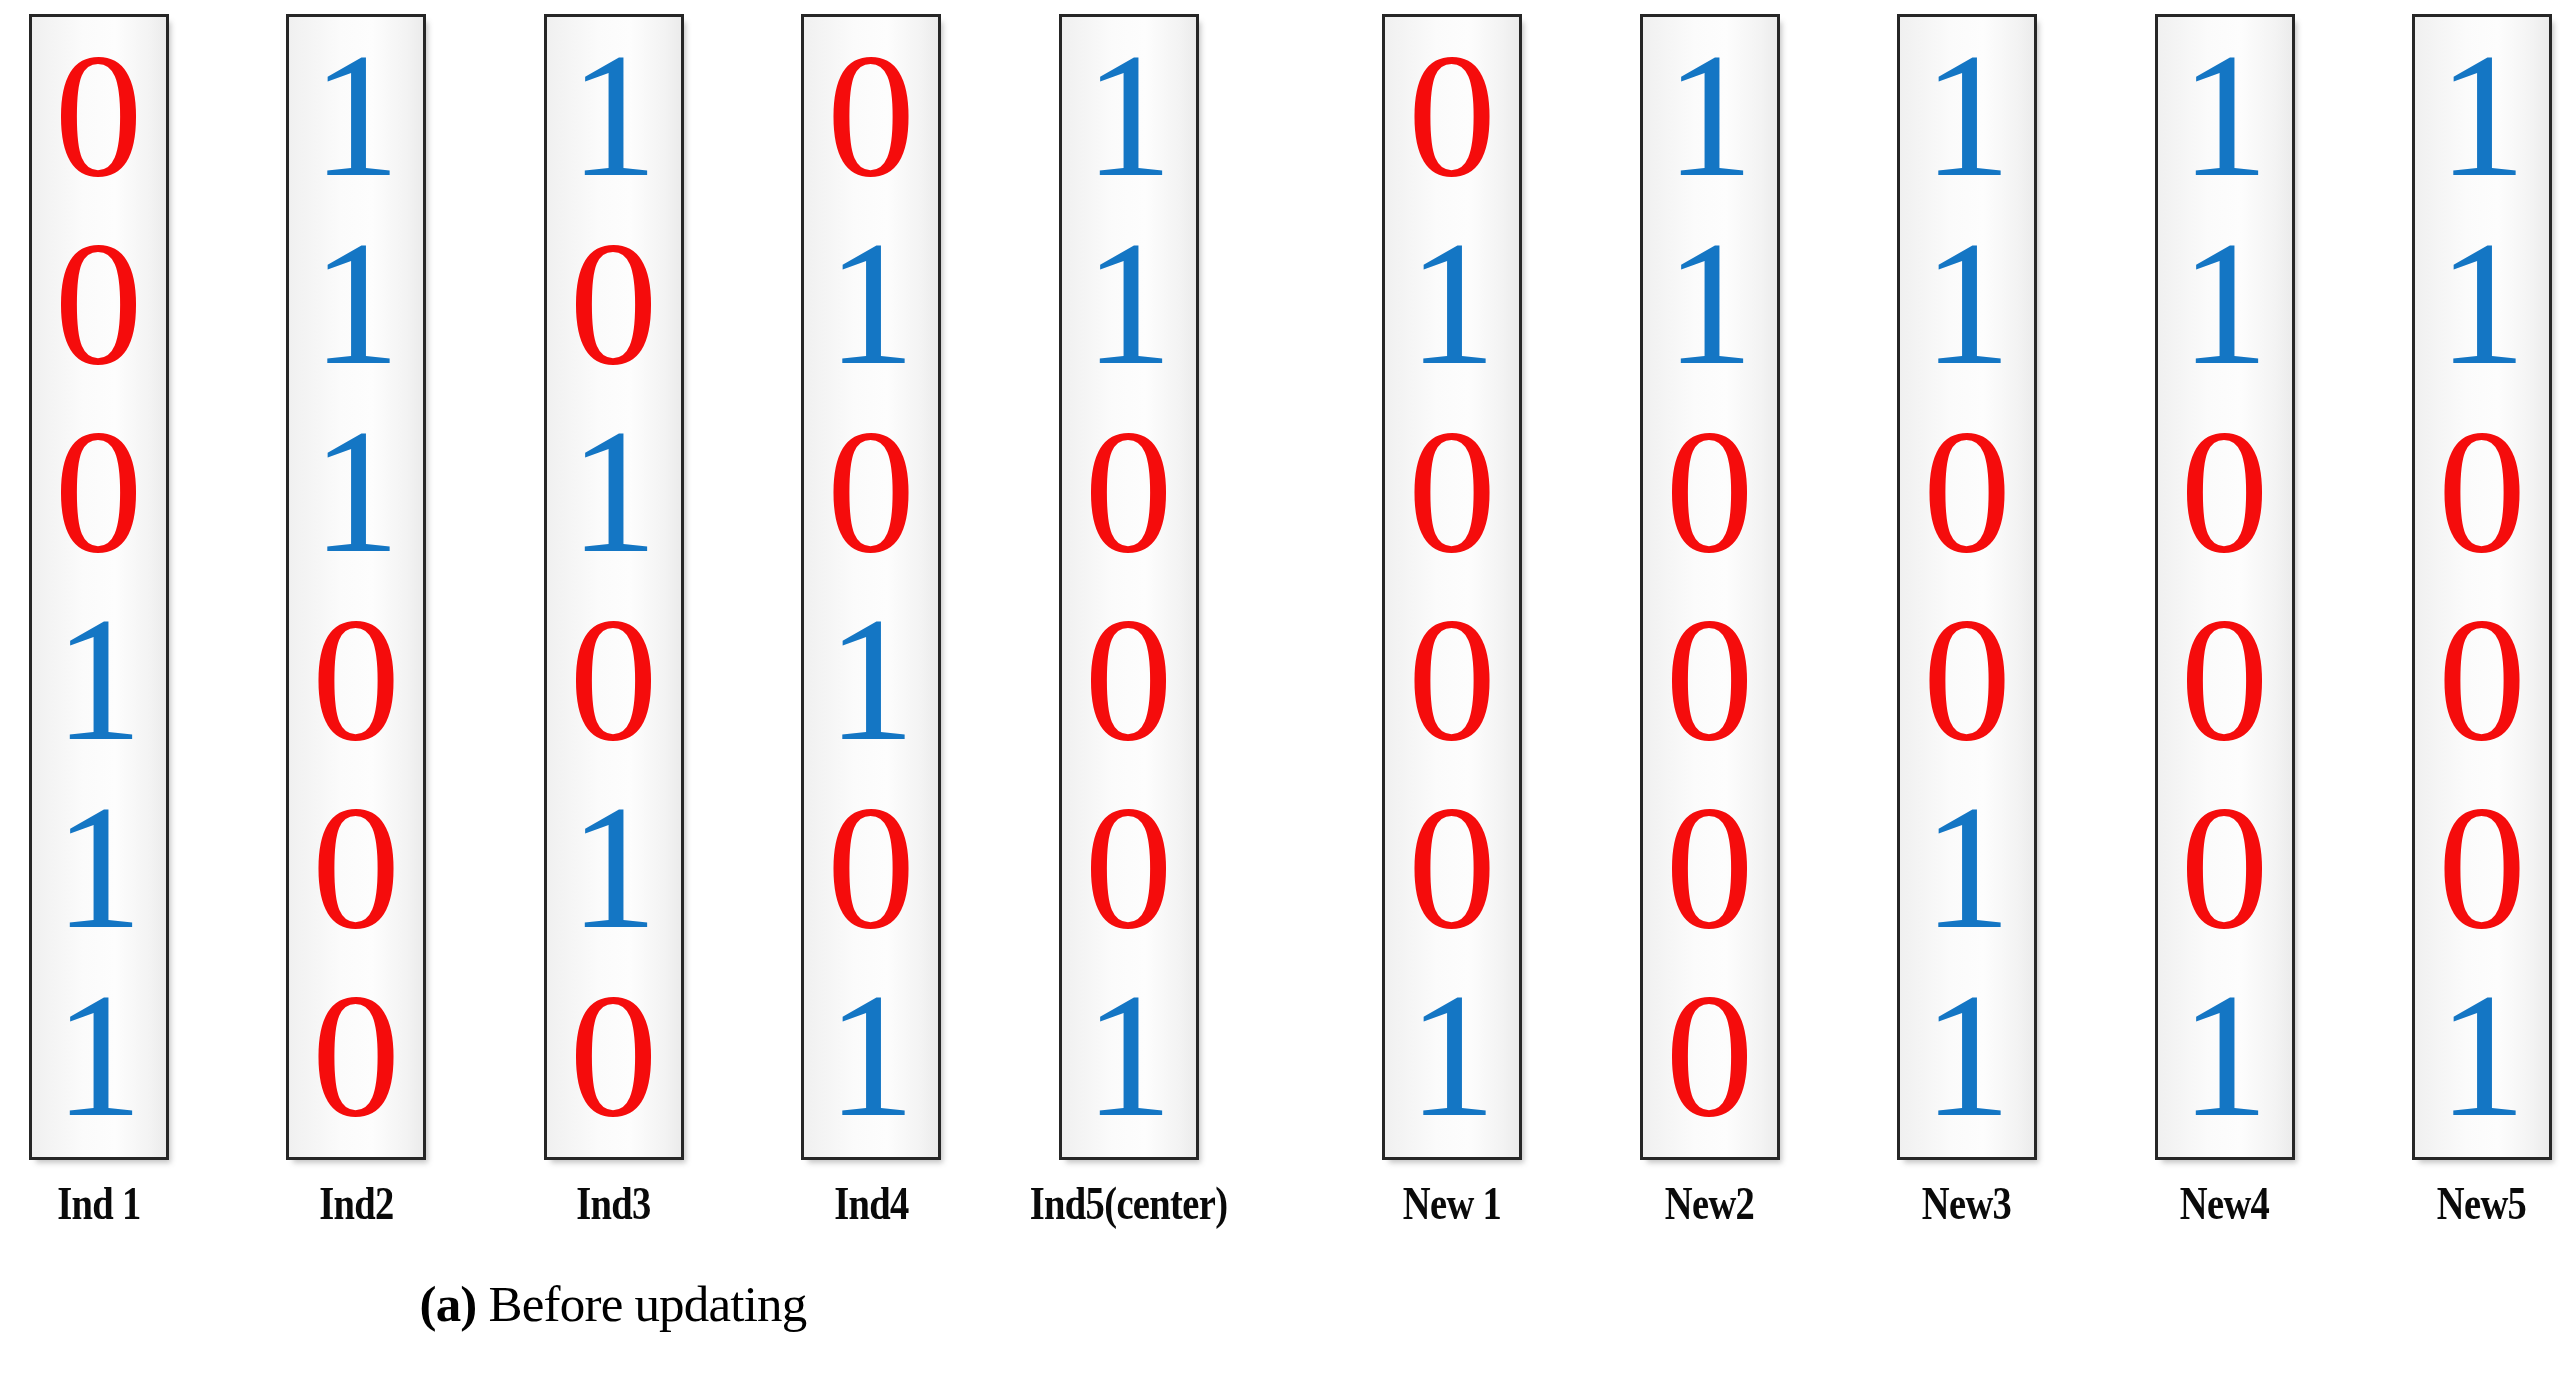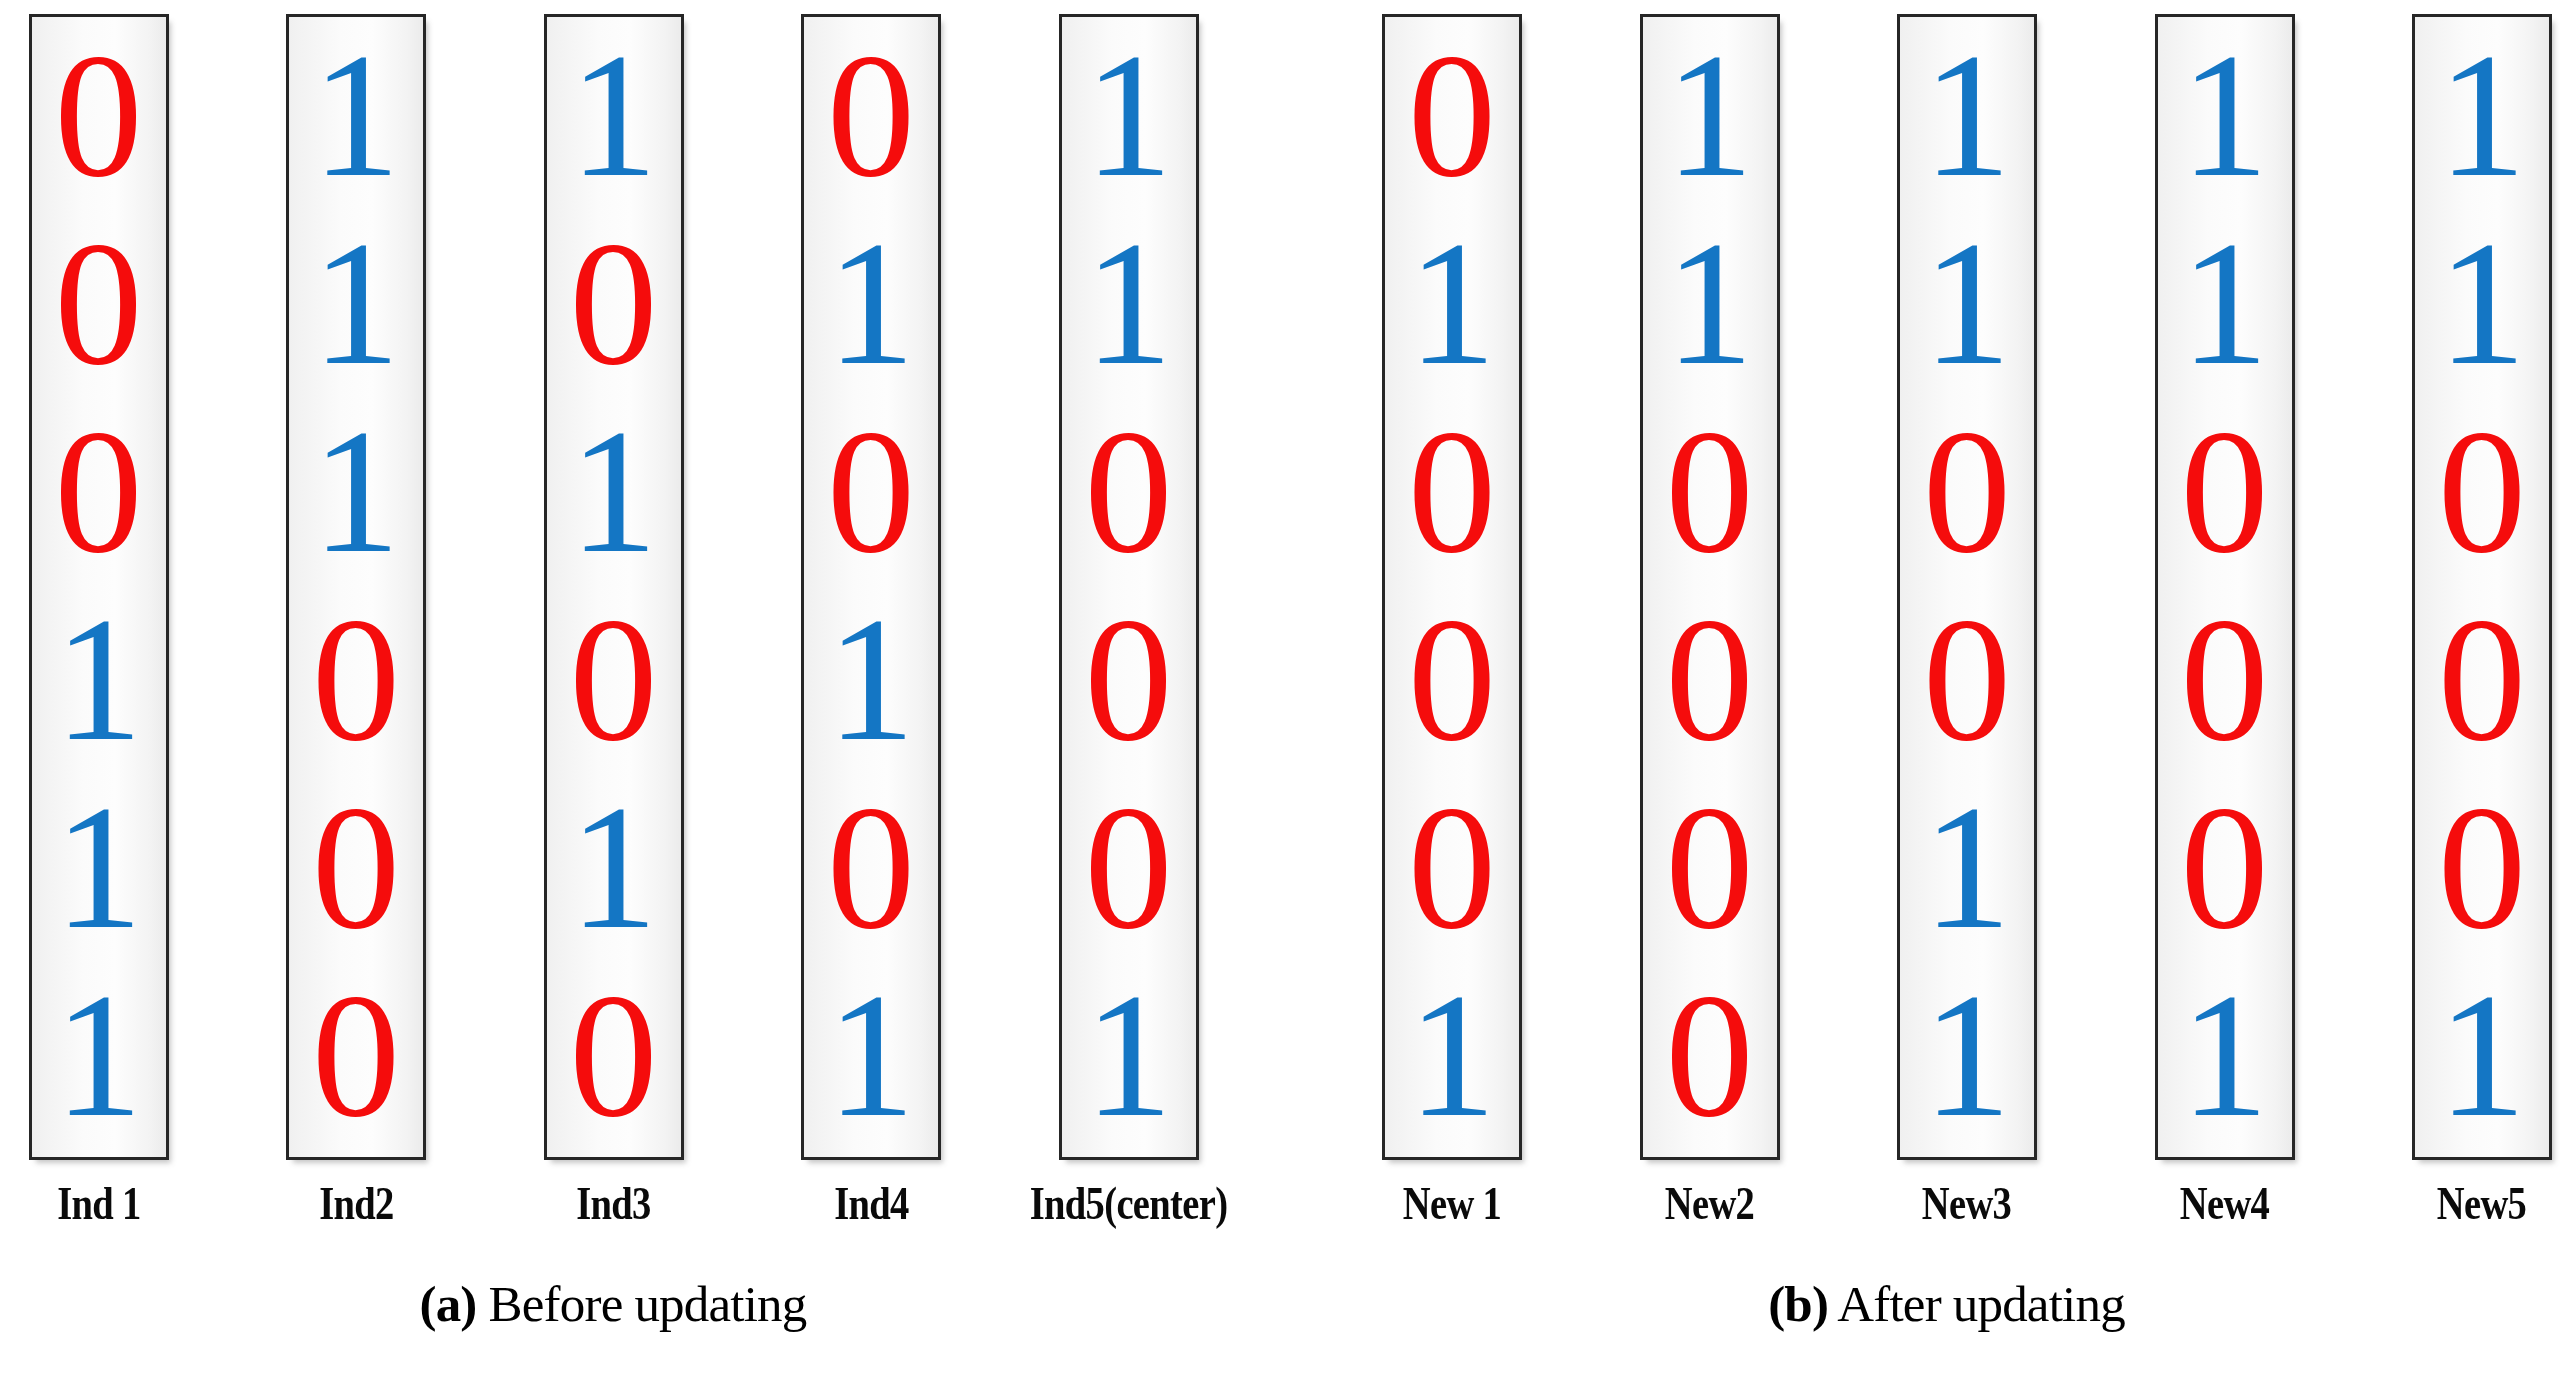--- a/index.html
+++ b/index.html
@@ -226,19 +226,16 @@
             <div class="cell v1">1</div>
             <div class="cell v1">1</div>
             <div class="cell v0">0</div>
             <div class="cell v0">0</div>
             <div class="cell v0">0</div>
             <div class="cell v1">1</div>
           </div>
           <div class="column-label">New5</div>
         </div>
       </div>
-    <div class="panel-caption">
-      <span class="cap-letter">(b)</span><span class="cap-text"> After updating</span>
-    </div>
   </div>
 
 </div>
 
 
 </body></html>

